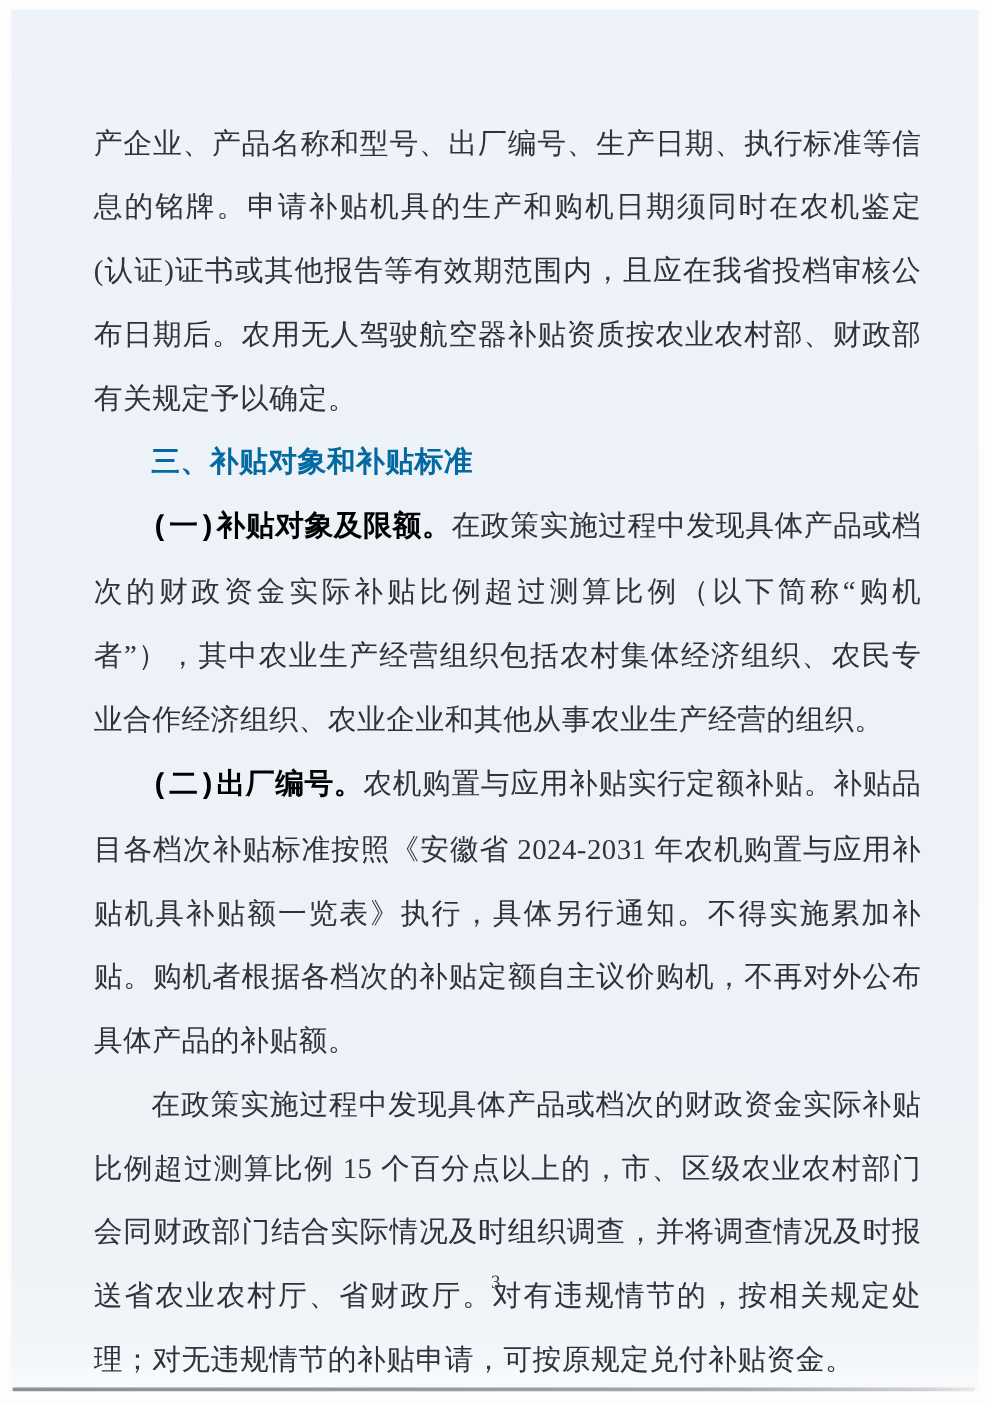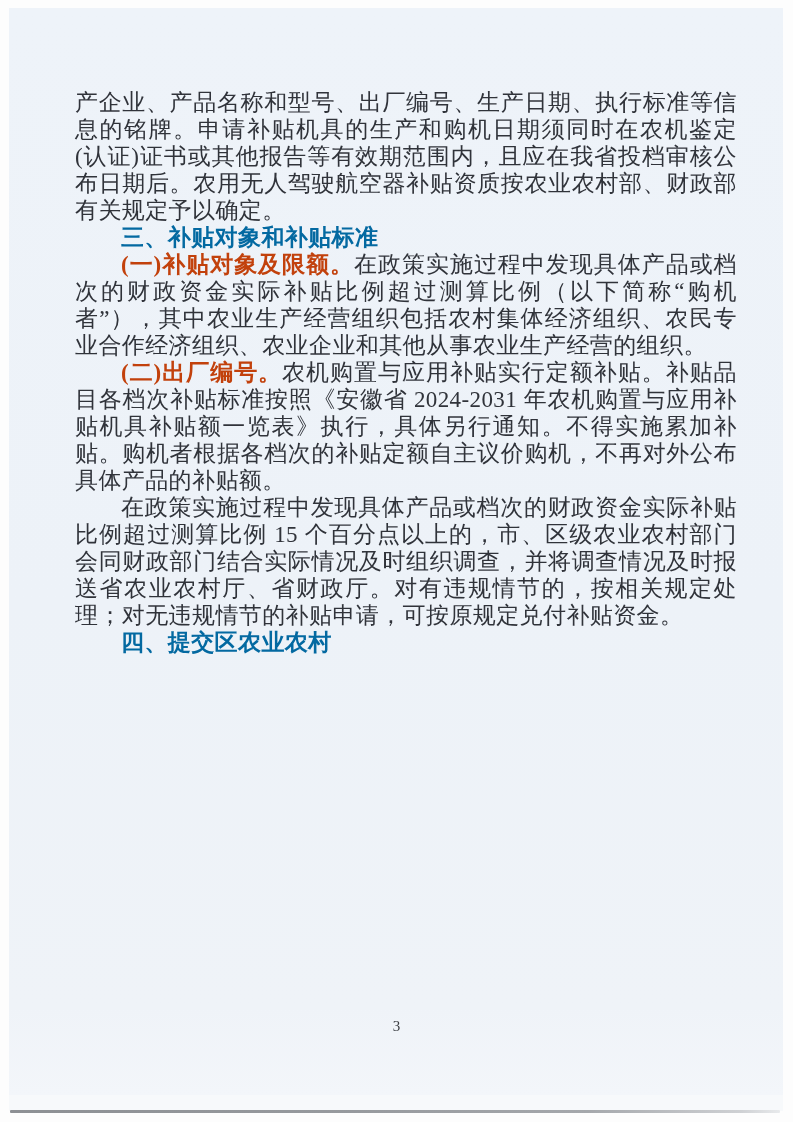--- a/index.html
+++ b/index.html
@@ -41,38 +41,38 @@
   }
   .content {
     position: absolute;
     left: 75px;
     top: 89px;
     width: 662px;
   }
   .para, .heading {
     margin: 0;
     font-size: 23px;
-    line-height: 27px;
+    line-height: 51px;
     color: #30333a;
     text-align: justify;
     letter-spacing: 0.4px;
   }
   .para { text-indent: 2em; }
   .para.no-indent { text-indent: 0; }
   .heading {
     font-family: "Liberation Sans", "DejaVu Sans", sans-serif;
     font-weight: 700;
     color: #0369a1;
     text-indent: 2em;
     text-align: left;
   }
   .lead {
     font-weight: 700;
-    font-family: Liberation Serif, serif;
-    color: #c2410c;
+    font-family: Liberation Mono, monospace;
+    color: #000000;
     margin-top: 10px;
   }
   .page-number {
     position: absolute;
     left: 0;
     top: 1016px;
     width: 793px;
     text-align: center;
     font-size: 15px;
     line-height: 20px;

